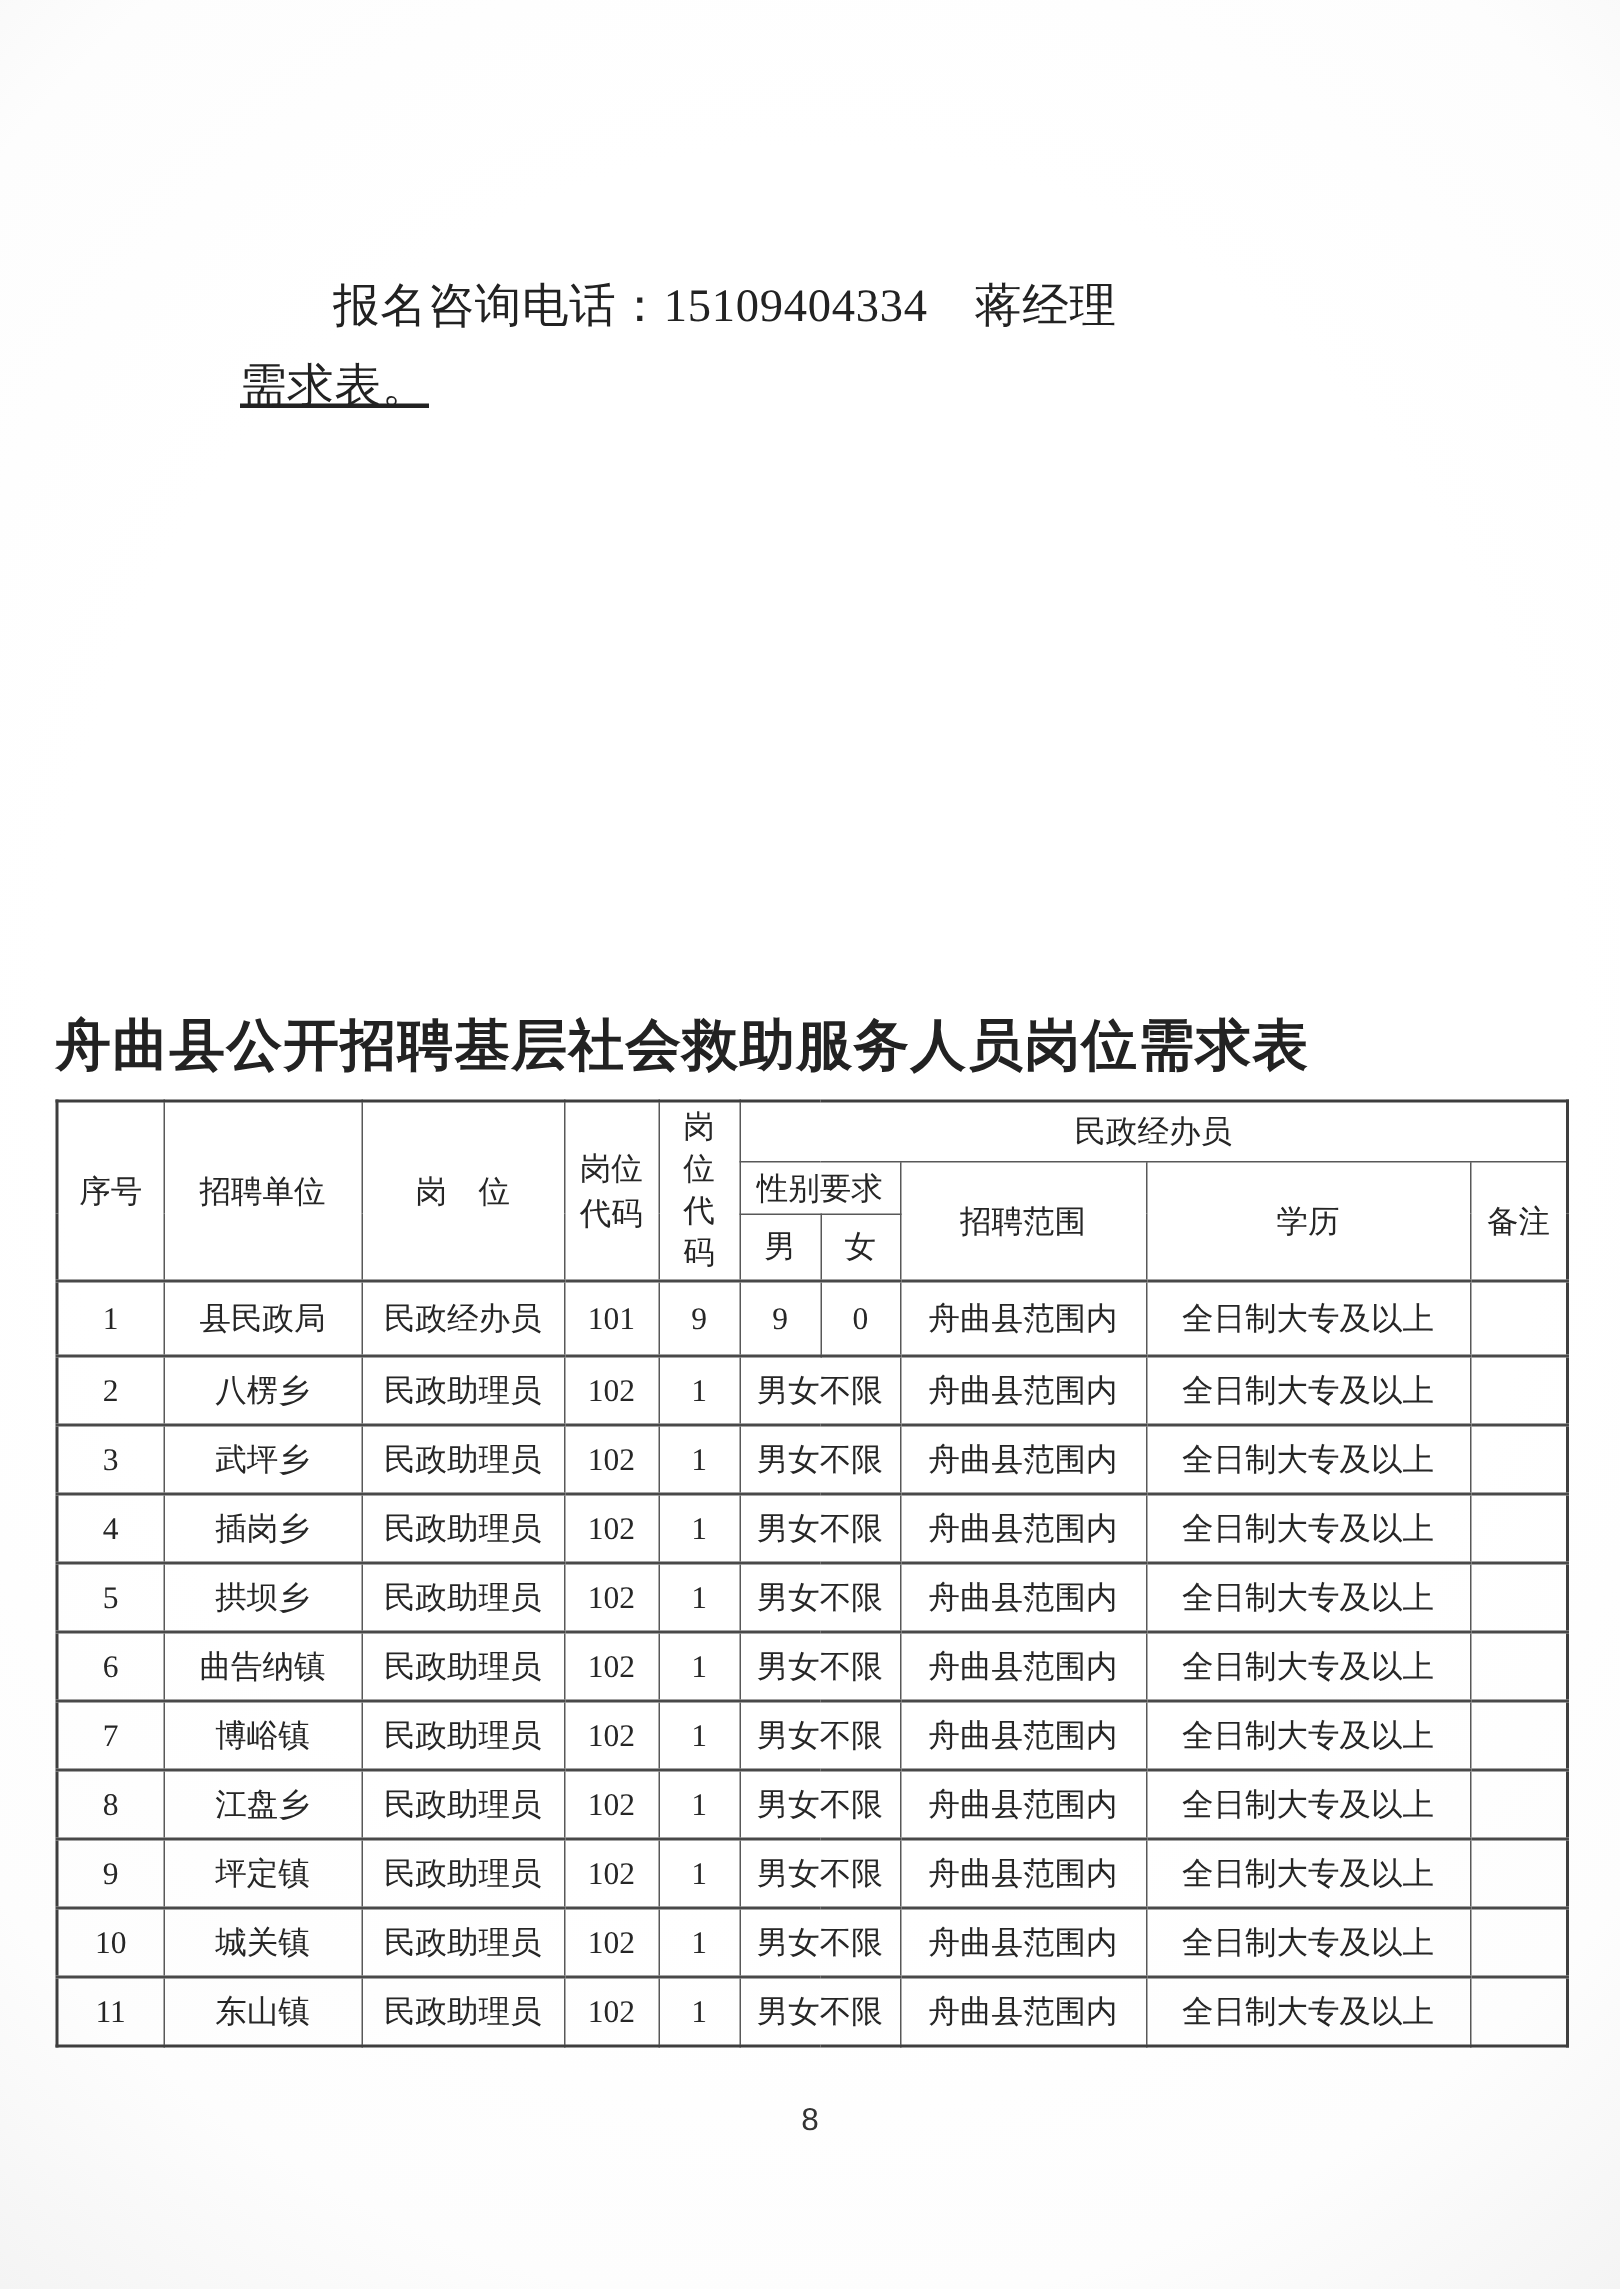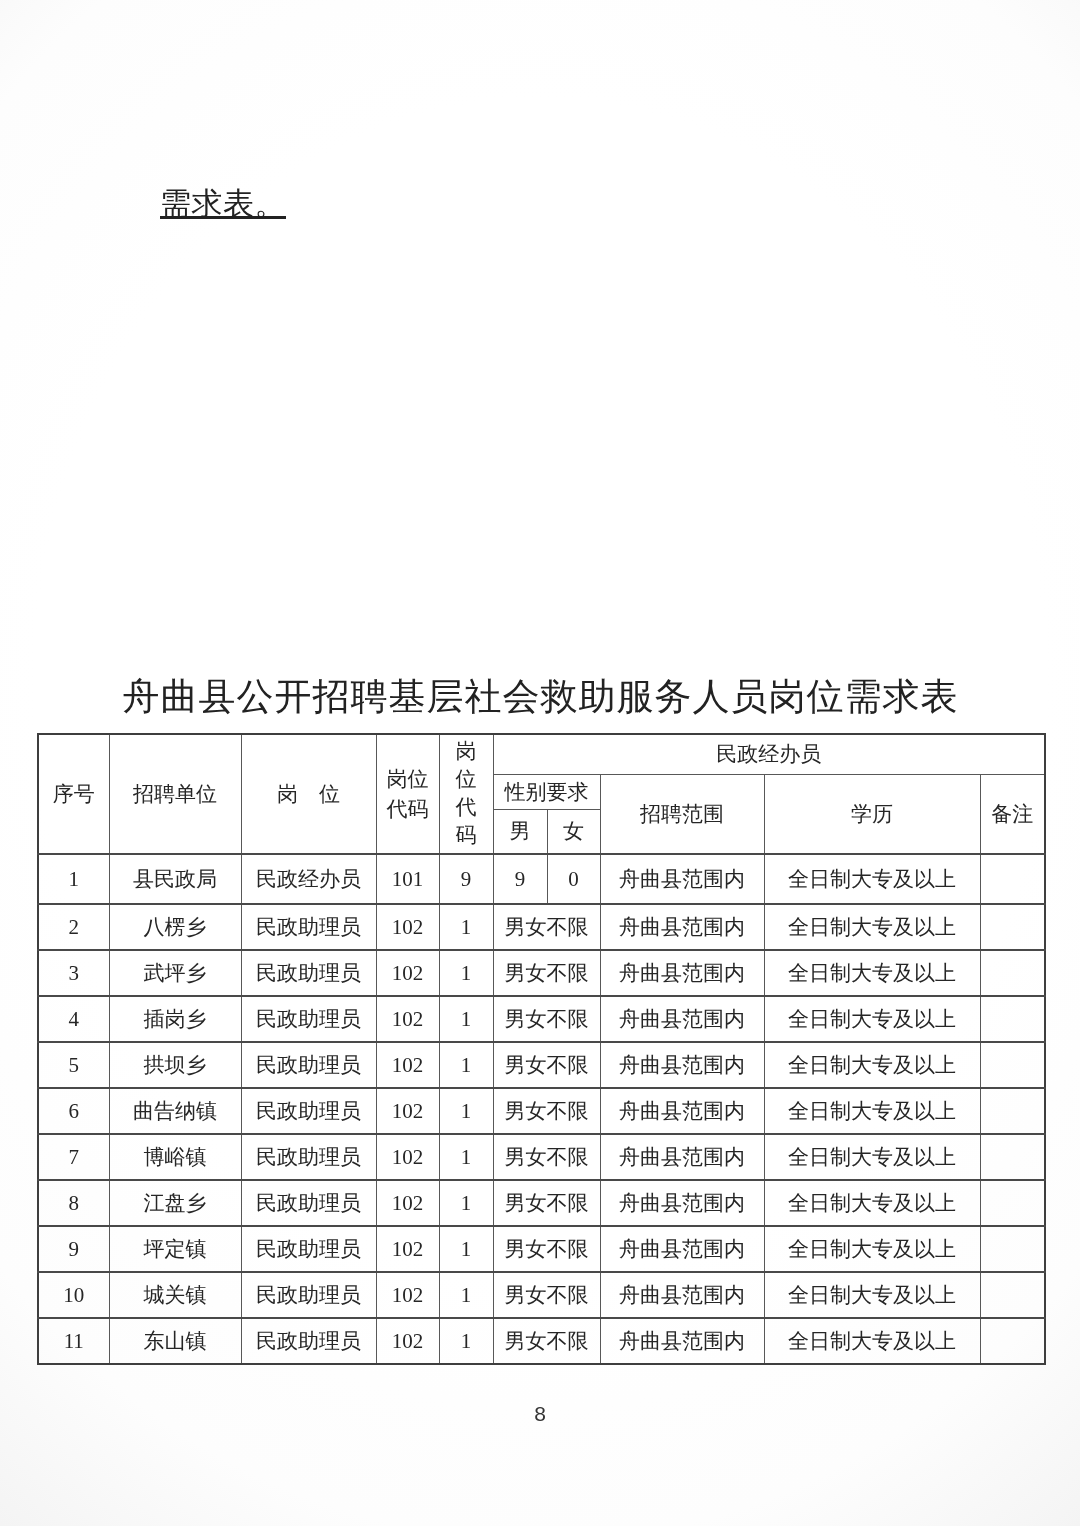--- a/index.html
+++ b/index.html
@@ -37,23 +37,23 @@
   .contact .line.no-indent {
     padding-left: 0;
     text-decoration: underline;
   }
   
   .table-title {
     position: absolute;
     top: 672px;
     left: 37px;
     width: 1007px;
-    text-align: center;
+    text-align: left;
     font-size: 37px;
-    font-weight: normal;
+    font-weight: bold;
     letter-spacing: 1px;
     white-space: nowrap;
   }
   
   table.req-table {
     position: absolute;
     top: 733px;
     left: 37px;
     width: 1007px;
     border-collapse: collapse;
@@ -105,20 +105,21 @@
     color: #333;
     font-family: "Liberation Sans", "DejaVu Sans", sans-serif;
   }
 </style>
 </head>
 <body>
 
 <div class="page">
 
   <div class="contact">
+    <div class="line">报名咨询电话：15109404334　蒋经理</div>
     <div class="line no-indent">需求表。</div>
   </div>
 
   <div class="table-title">舟曲县公开招聘基层社会救助服务人员岗位需求表</div>
 
   <table class="req-table">
     <colgroup>
       <col style="width:71px">
       <col style="width:132px">
       <col style="width:135px">

